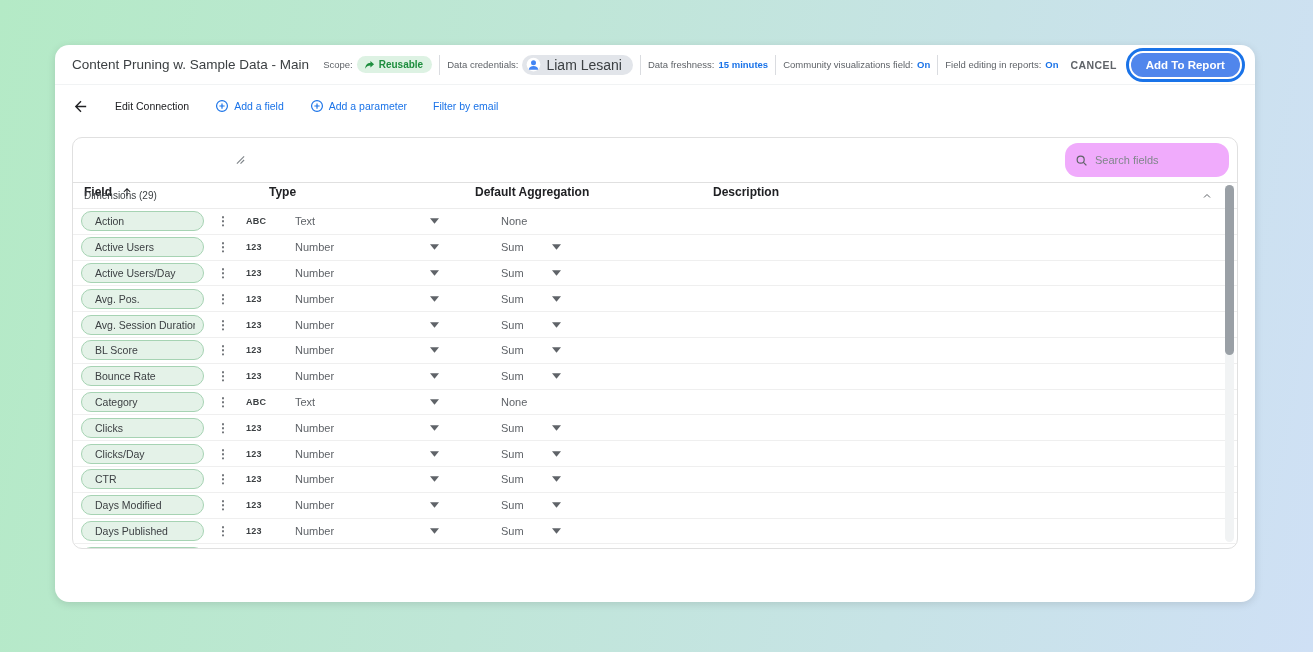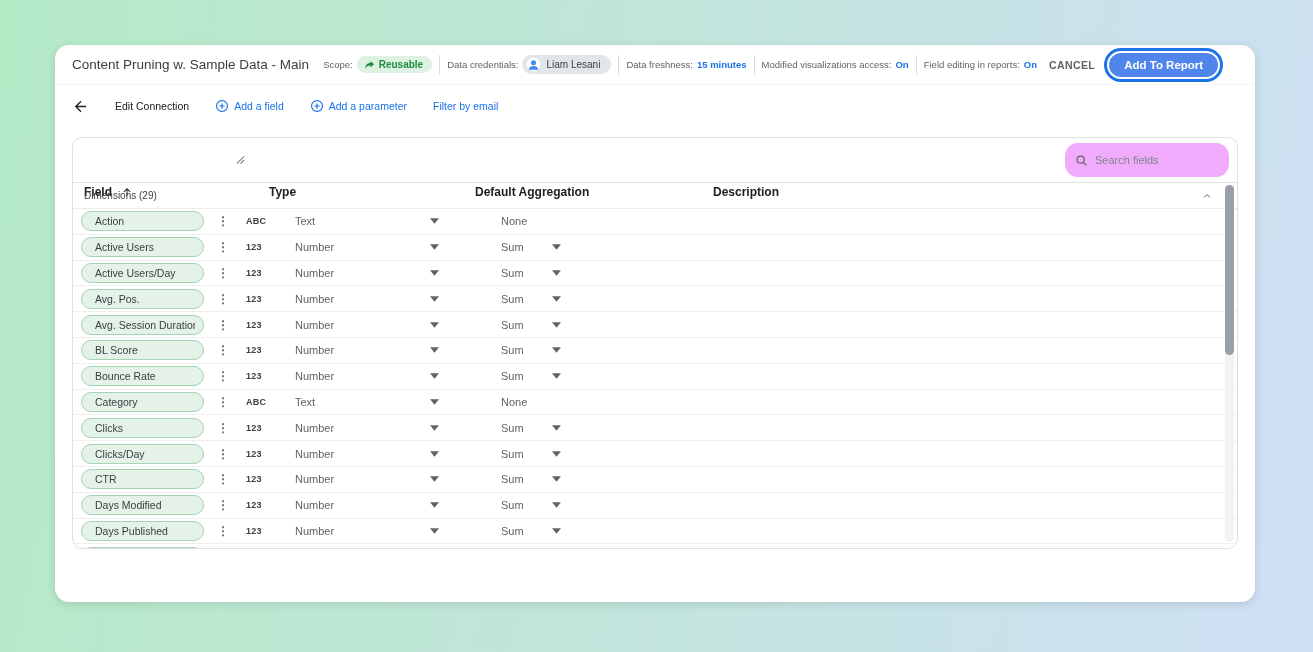--- a/index.html
+++ b/index.html
@@ -29,21 +29,21 @@
   .meta { display:flex; align-items:center; gap:4px; font-size:9.5px; color:#5f6368; flex:0 0 auto; }
   .meta .blue { color:var(--accent,#1a73e8); font-weight:bold; }
   .vdiv { width:1px; height:20px; background:#dadce0; margin:0 7px; flex:0 0 auto; }
   .scope-pill {
     display:flex; align-items:center; gap:4px; background:var(--scope-bg,#ddf2e3);
     color:var(--scope-text,#1e8e3e); font-size:10px; font-weight:bold;
     border-radius:10px; padding:3px 9px 3px 7px; flex:0 0 auto;
   }
   .cred-pill {
     display:flex; align-items:center; gap:5px; background:var(--credential-bg,#e2e5ea);
-    color:#3c4043; font-size:10px; border-radius:11px; padding:2px 11px 2px 4px; flex:0 0 auto;
+    color:#3c4043; font-size:14px; border-radius:11px; padding:2px 11px 2px 4px; flex:0 0 auto;
   }
   .avatar { width:15px; height:15px; flex:0 0 auto; }
   .cancel-btn {
     margin-left:12px; font-size:10.5px; letter-spacing:.4px; color:#5f6368;
     font-weight:bold; background:none; border:none; cursor:pointer; flex:0 0 auto;
     font-family:inherit;
   }
   .highlight-ring {
     margin-left:9px; border:3px solid var(--ring,#1a73e8); border-radius:17px;
     padding:2px; background:#fff; flex:0 0 auto;
@@ -160,21 +160,21 @@
     </div>
     <span class="vdiv"></span>
 
     <div class="meta">
       <span>Data freshness:</span>
       <span class="blue">15 minutes</span>
     </div>
     <span class="vdiv"></span>
 
     <div class="meta">
-      <span>Modified visualizations access:</span>
+      <span>Community visualizations field:</span>
       <span class="blue">On</span>
     </div>
     <span class="vdiv"></span>
 
     <div class="meta">
       <span>Field editing in reports:</span>
       <span class="blue">On</span>
     </div>
 
     <button class="cancel-btn">CANCEL</button>

